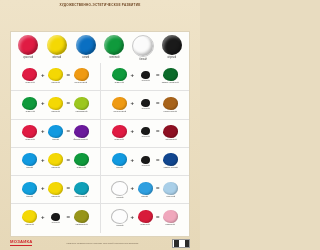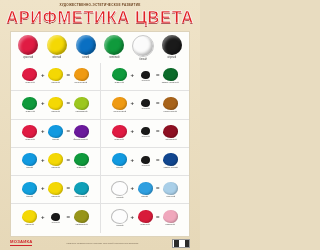--- a/index.html
+++ b/index.html
@@ -94,21 +94,20 @@
     background:repeating-linear-gradient(90deg,#2b2b2b 0 0.5px,#fff 0.5px 1.1px);
     border:0.4px solid #999;
   }
 </style>
 </head>
 <body>
 
 <div class="poster">
 
   <div class="kicker">ХУДОЖЕСТВЕННО-ЭСТЕТИЧЕСКОЕ РАЗВИТИЕ</div>
-  <div class="title" style="color: rgb(224, 34, 37);">АРИФМЕТИКА ЦВЕТА</div>
 
   <div class="card">
 
     <div class="bases">
       <div class="base">
         <div class="dot" style="background: rgb(224, 27, 67);"></div>
         <div class="blabel">красный</div>
       </div>
       <div class="base">
         <div class="dot" style="background: rgb(244, 216, 4);"></div>

